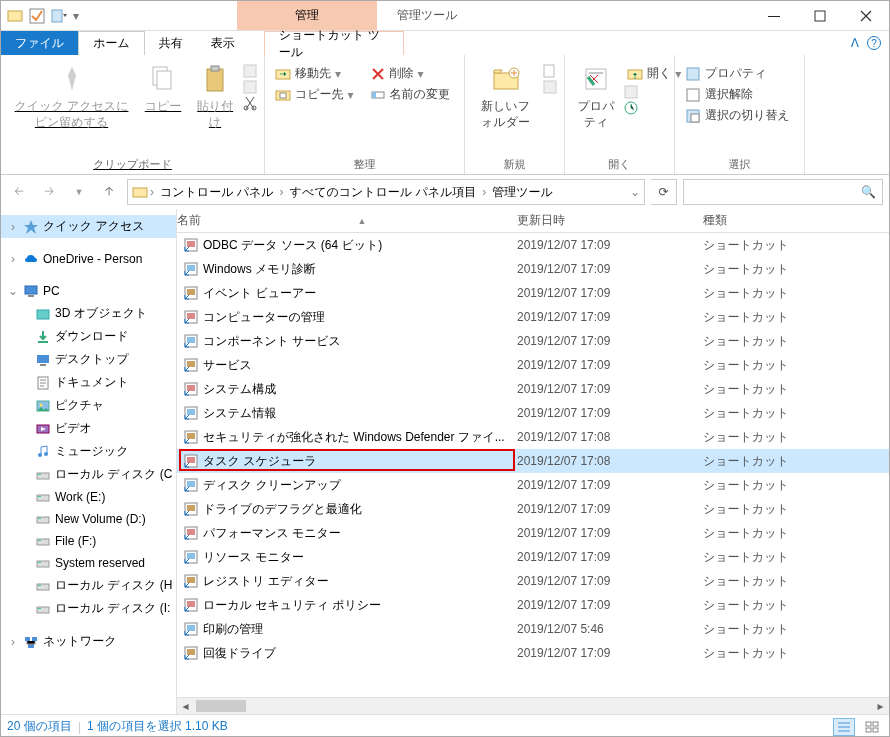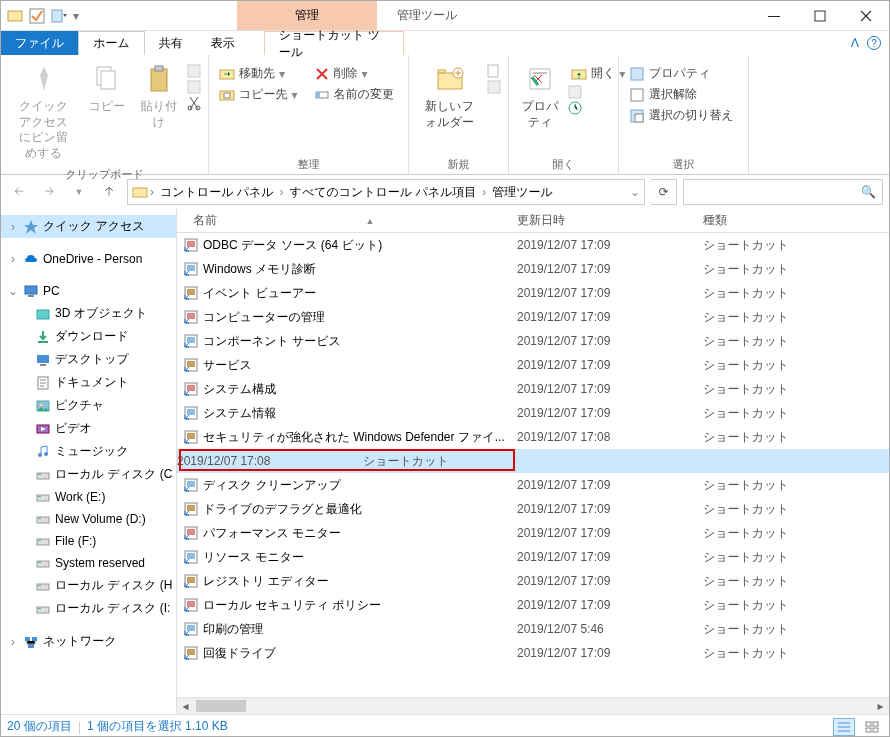--- a/index.html
+++ b/index.html
@@ -49,21 +49,21 @@
 .main { display: flex; height: 505px; }
 .navpane { width: 176px; border-right: 1px solid #e0e0e0; overflow: hidden; padding-top: 6px; }
 .nav-item { display: flex; align-items: center; gap: 4px; padding: 3px 6px; cursor: default; white-space: nowrap; }
 .nav-item.qa { background: #cce8ff; }
 .nav-item .exp { width: 12px; color: #888; text-align: center; }
 .nav-item .nicon { width: 16px; height: 16px; flex-shrink: 0; }
 .nav-item.indent2 { padding-left: 34px; }
 
 .listview { flex: 1; display: flex; flex-direction: column; overflow: hidden; position: relative; }
 .list-header { display: flex; border-bottom: 1px solid #e0e0e0; height: 24px; align-items: center; color: #555; }
-.lh-name { width: 340px; padding-left: 16px; display: flex; align-items: center; gap: 6px; }
+.lh-name { width: 340px; padding-left: 0; display: flex; align-items: center; gap: 6px; }
 .lh-date { width: 186px; }
 .lh-type { width: 140px; }
 .lh-sort { font-size: 9px; color: #888; }
 .list-body { flex: 1; overflow-y: hidden; }
 .row { display: flex; align-items: center; height: 24px; cursor: default; }
 .row.selected { background: #cce8ff; }
 .row .cell-name { width: 340px; display: flex; align-items: center; gap: 4px; padding-left: 6px; }
 .row .cell-date { width: 186px; color: #555; }
 .row .cell-type { width: 140px; color: #555; }
 .row .ficon { width: 16px; height: 16px; flex-shrink: 0; }
@@ -132,21 +132,21 @@
   <div style="width:4px;"></div>
   <div class="tab contextual">ショートカット ツール</div>
   <div class="tabs-spacer"></div>
   <div class="tabs-right">
     <span>ᐱ</span>
     <span style="border:1px solid #1979ca;border-radius:50%;width:14px;height:14px;display:inline-flex;align-items:center;justify-content:center;font-size:10px;">?</span>
   </div>
 </div>
 
 <div class="ribbon">
-  <div class="group" style="width:208px;">
+  <div class="group" style="width:264px;text-decoration:underline;">
     <div class="group-body">
       <div class="rbtn">
         <span class="ricon">
             <svg width="32" height="32">
               <path d="M16 4 L20 12 L16 28 L12 12 Z" fill="#d0d0d0"></path>
             </svg>
           </span>
         <span>クイック アクセスにピン留めする</span>
       </div>
       <div class="rbtn">
@@ -673,20 +673,30 @@
                 <rect x="4" y="4" width="8" height="6" fill="#c8a060"></rect>
                 <path d="M2 14 L6 10 M2 10 L2 14 L6 14" stroke="#1979ca" fill="none"></path>
               </svg>
             </span>
             <span>セキュリティが強化された Windows Defender ファイ...</span>
           </div>
           <div class="cell-date">2019/12/07 17:08</div>
           <div class="cell-type">ショートカット</div>
         </div>
         <div class="row selected">
+          <div class="cell-name">
+            <span class="ficon">
+              <svg width="16" height="16">
+                <rect x="2" y="2" width="12" height="12" fill="#fff" stroke="#888"></rect>
+                <rect x="4" y="4" width="8" height="6" fill="#d88"></rect>
+                <path d="M2 14 L6 10 M2 10 L2 14 L6 14" stroke="#1979ca" fill="none"></path>
+              </svg>
+            </span>
+            <span>タスク スケジューラ</span>
+          </div>
           <div class="cell-date">2019/12/07 17:08</div>
           <div class="cell-type">ショートカット</div>
         </div>
         <div class="row">
           <div class="cell-name">
             <span class="ficon">
               <svg width="16" height="16">
                 <rect x="2" y="2" width="12" height="12" fill="#fff" stroke="#888"></rect>
                 <rect x="4" y="4" width="8" height="6" fill="#8ac0e8"></rect>
                 <path d="M2 14 L6 10 M2 10 L2 14 L6 14" stroke="#1979ca" fill="none"></path>

